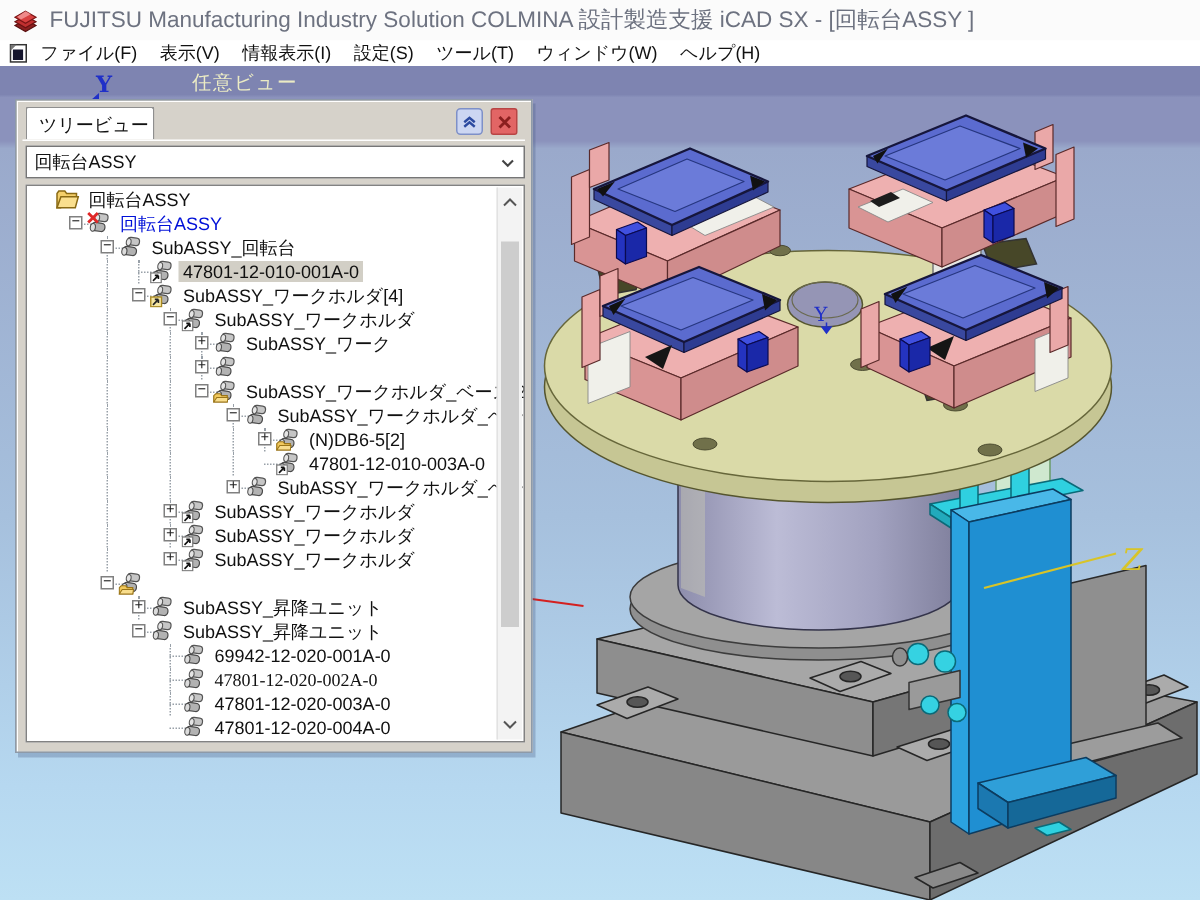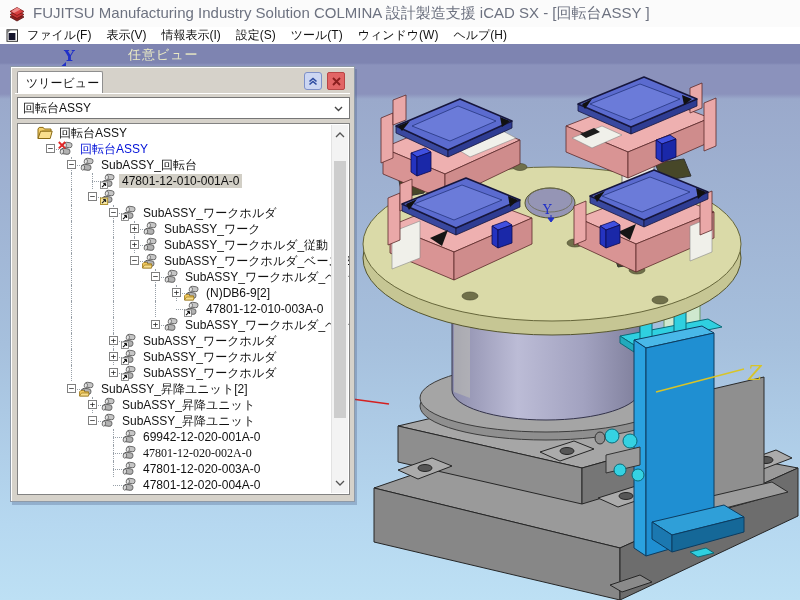--- a/index.html
+++ b/index.html
@@ -351,20 +351,21 @@
             </svg>
             <span class="tlabel selected" style="left: 100px;">47801-12-010-001A-0</span>
           </div>
           <div class="trow">
             <span class="vguide" style="left: 52px;"></span>
             <span class="stub" style="left: 73px;"></span>
             <span class="exp" style="left: 69px;">−</span>
             <svg class="ticon" style="left: 81px;">
               <use href="#i-part-folder-arrow"></use>
             </svg>
+            <span class="tlabel" style="left: 100px;">SubASSY_ワークホルダ[4]</span>
           </div>
           <div class="trow">
             <span class="vguide" style="left: 52px;"></span>
             <span class="vguide" style="left: 94px;"></span>
             <span class="stub" style="left: 94px;"></span>
             <span class="exp" style="left: 90px;">−</span>
             <svg class="ticon" style="left: 102px;">
               <use href="#i-part-arrow"></use>
             </svg>
             <span class="tlabel" style="left: 121px;">SubASSY_ワークホルダ</span>
@@ -382,21 +383,20 @@
           </div>
           <div class="trow">
             <span class="vguide" style="left: 52px;"></span>
             <span class="vguide" style="left: 94px;"></span>
             <span class="vguide" style="left: 115px;"></span>
             <span class="stub" style="left: 115px;"></span>
             <span class="exp" style="left: 111px;">+</span>
             <svg class="ticon" style="left: 123px;">
               <use href="#i-part"></use>
             </svg>
-            <span class="tlabel" style="left: 142px;">SubASSY_ワークホルダ_従動</span>
           </div>
           <div class="trow">
             <span class="vguide" style="left: 52px;"></span>
             <span class="vguide" style="left: 94px;"></span>
             <span class="stub" style="left: 115px;"></span>
             <span class="exp" style="left: 111px;">−</span>
             <svg class="ticon" style="left: 123px;">
               <use href="#i-part-folder"></use>
             </svg>
             <span class="tlabel" style="left: 142px;">SubASSY_ワークホルダ_ベース[2]</span>
@@ -415,21 +415,21 @@
           <div class="trow">
             <span class="vguide" style="left: 52px;"></span>
             <span class="vguide" style="left: 94px;"></span>
             <span class="vguide" style="left: 136px;"></span>
             <span class="vguide" style="left: 157px;"></span>
             <span class="stub" style="left: 157px;"></span>
             <span class="exp" style="left: 153px;">+</span>
             <svg class="ticon" style="left: 165px;">
               <use href="#i-part-folder"></use>
             </svg>
-            <span class="tlabel" style="left: 184px;">(N)DB6-9[2]</span>
+            <span class="tlabel" style="left: 184px;">(N)DB6-5[2]</span>
           </div>
           <div class="trow">
             <span class="vguide" style="left: 52px;"></span>
             <span class="vguide" style="left: 94px;"></span>
             <span class="vguide" style="left: 136px;"></span>
             <span class="stub" style="left: 157px;"></span>
             <svg class="ticon" style="left: 165px;">
               <use href="#i-part-arrow"></use>
             </svg>
             <span class="tlabel" style="left: 184px;">47801-12-010-003A-0</span>
@@ -472,21 +472,20 @@
               <use href="#i-part-arrow"></use>
             </svg>
             <span class="tlabel" style="left: 121px;">SubASSY_ワークホルダ</span>
           </div>
           <div class="trow">
             <span class="stub" style="left: 52px;"></span>
             <span class="exp" style="left: 48px;">−</span>
             <svg class="ticon" style="left: 60px;">
               <use href="#i-part-folder"></use>
             </svg>
-            <span class="tlabel" style="left: 79px;">SubASSY_昇降ユニット[2]</span>
           </div>
           <div class="trow">
             <span class="vguide" style="left: 73px;"></span>
             <span class="stub" style="left: 73px;"></span>
             <span class="exp" style="left: 69px;">+</span>
             <svg class="ticon" style="left: 81px;">
               <use href="#i-part"></use>
             </svg>
             <span class="tlabel" style="left: 100px;">SubASSY_昇降ユニット</span>
           </div>

